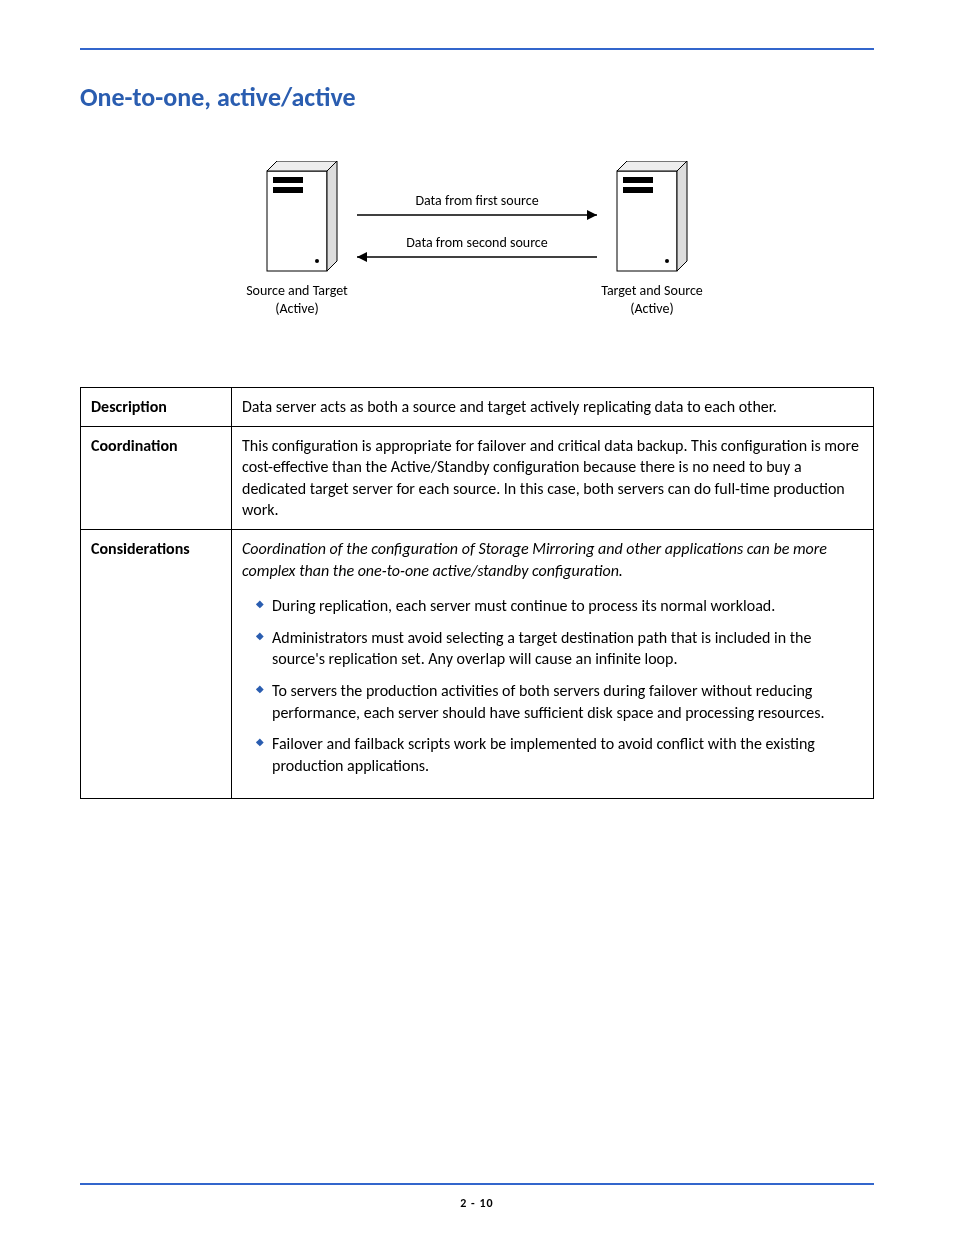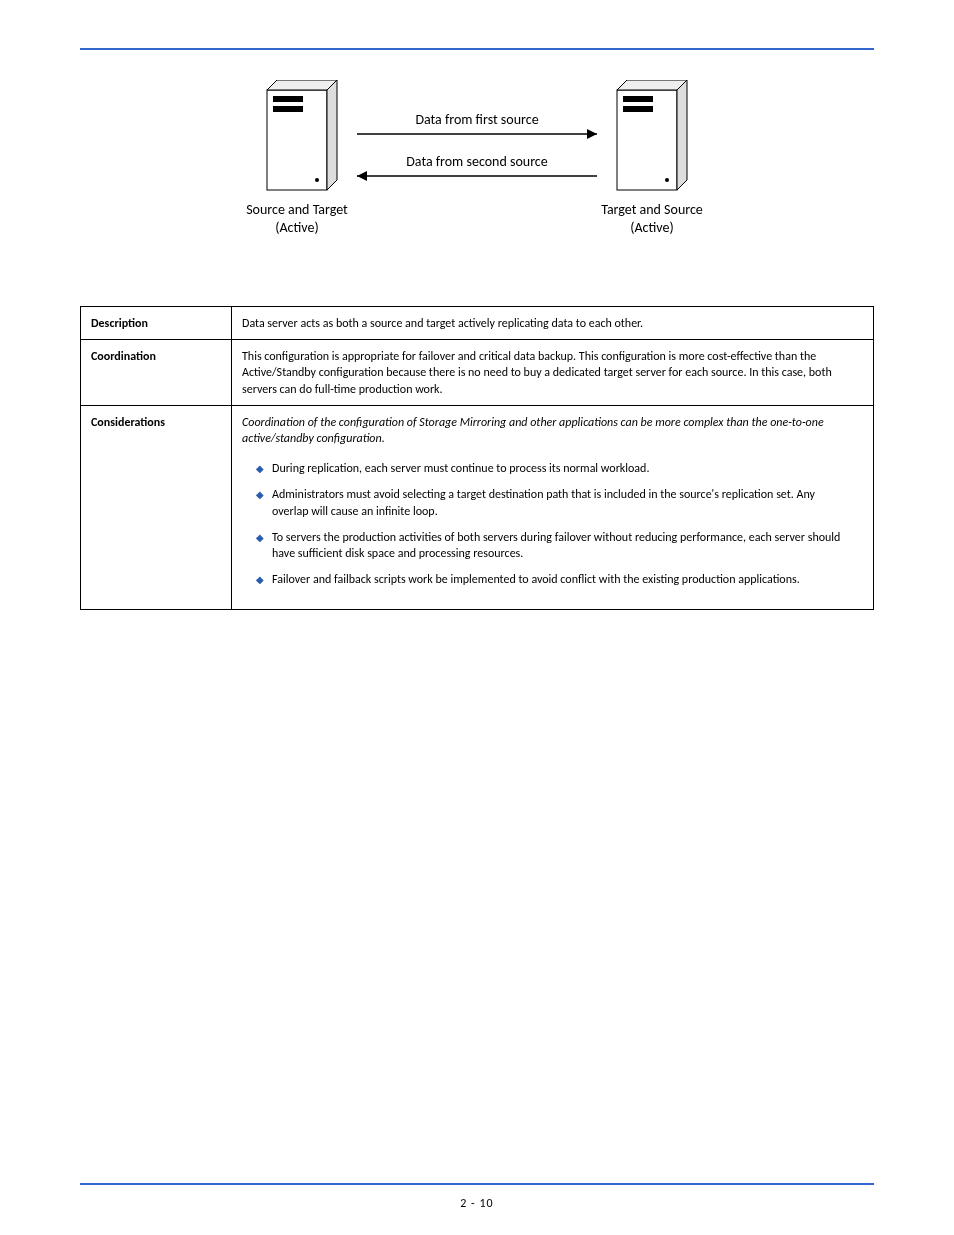--- a/index.html
+++ b/index.html
@@ -41,21 +41,21 @@
 
   table.info {
     width: 100%;
     border-collapse: collapse;
   }
   table.info th, table.info td {
     border: 1px solid #000;
     padding: 8px 10px;
     vertical-align: top;
     text-align: left;
-    font-size: 12px;
+    font-size: 16px;
   }
   table.info th {
     font-weight: 700;
     width: 130px;
     white-space: nowrap;
   }
   .cons-body p { margin: 0 0 10px 0; font-style: italic; }
   .cons-body ul { margin: 14px; padding: 0; list-style: none; }
   .cons-body li {
     position: relative;
@@ -71,35 +71,36 @@
     color: #2a5db0;
   }
   .flex-spacer { flex: 1 1 auto; }
   .bottom-rule {
     border: none;
     border-top: 2px solid #3366cc;
     margin: 0 0 10px 0;
   }
   .page-number {
     text-align: center;
-    font-weight: 400;
+    font-weight: 700;
     font-size: 12px;
     letter-spacing: 1px;
   }
   text.svg-label {
     font-family: "Gill Sans", "Gill Sans MT", Calibri, "Trebuchet MS", sans-serif;
     font-size: 14px;
   }
 </style>
 </head>
 <body>
 
 <div class="page">
   <hr class="top-rule">
 
+  <h1 class="title">One-to-one, active/active</h1>
 
   <div class="diagram">
     <svg width="480" height="190" viewBox="0 0 480 190">
 
       <g>
         <rect x="30" y="10" width="60" height="100" fill="#fff" stroke="#000"></rect>
         <polygon points="30,10 40,0 100,0 90,10" fill="#eee" stroke="#000"></polygon>
         <polygon points="90,10 100,0 100,100 90,110" fill="#ddd" stroke="#000"></polygon>
         <rect x="36" y="16" width="30" height="6" fill="#000"></rect>
         <rect x="36" y="26" width="30" height="6" fill="#000"></rect>

